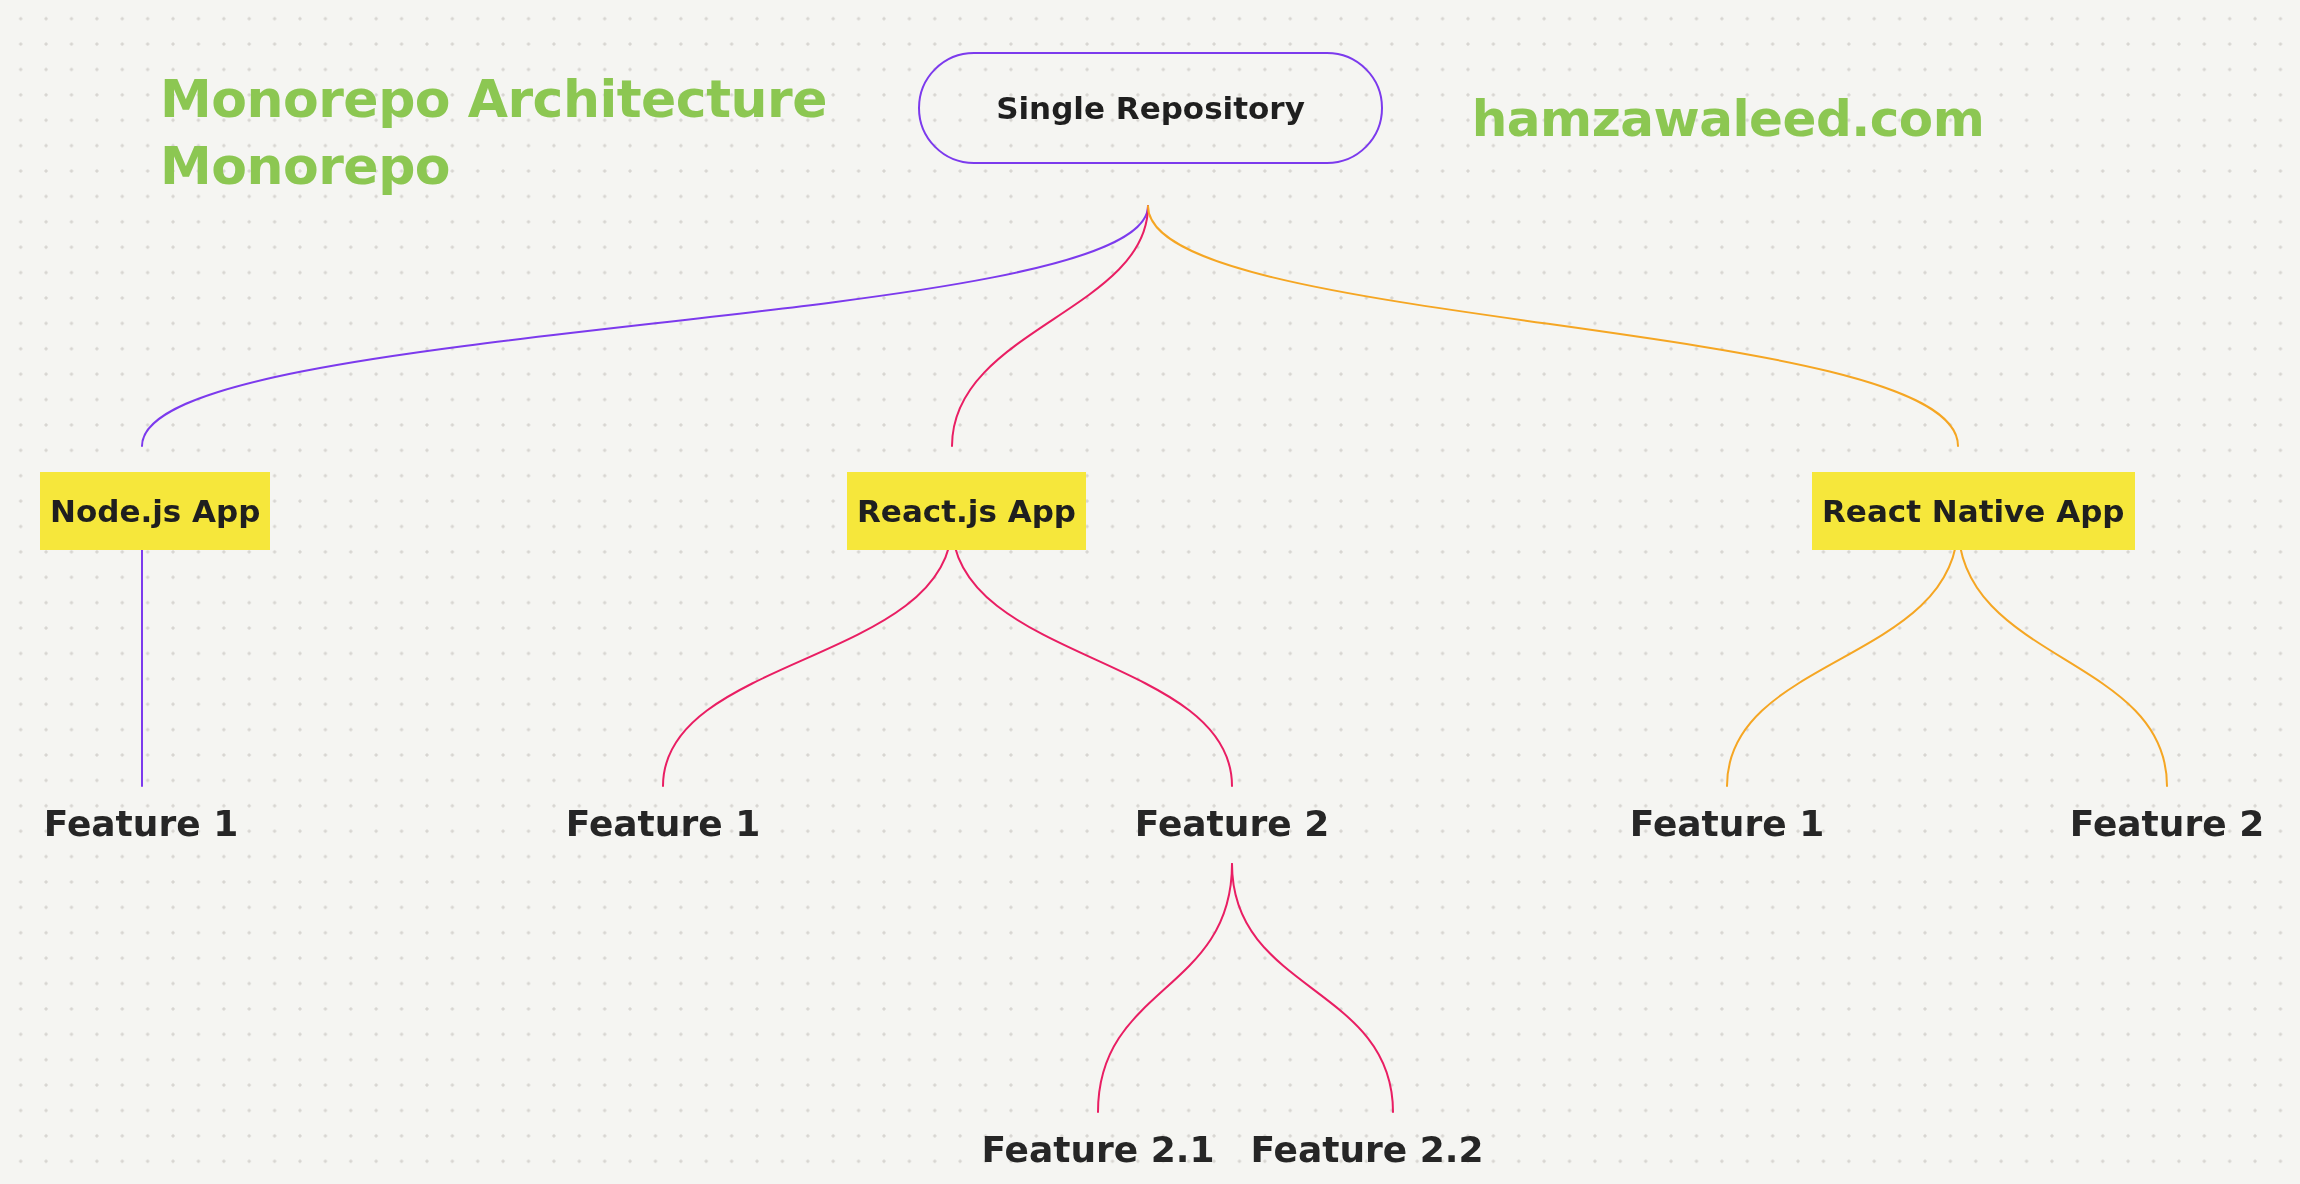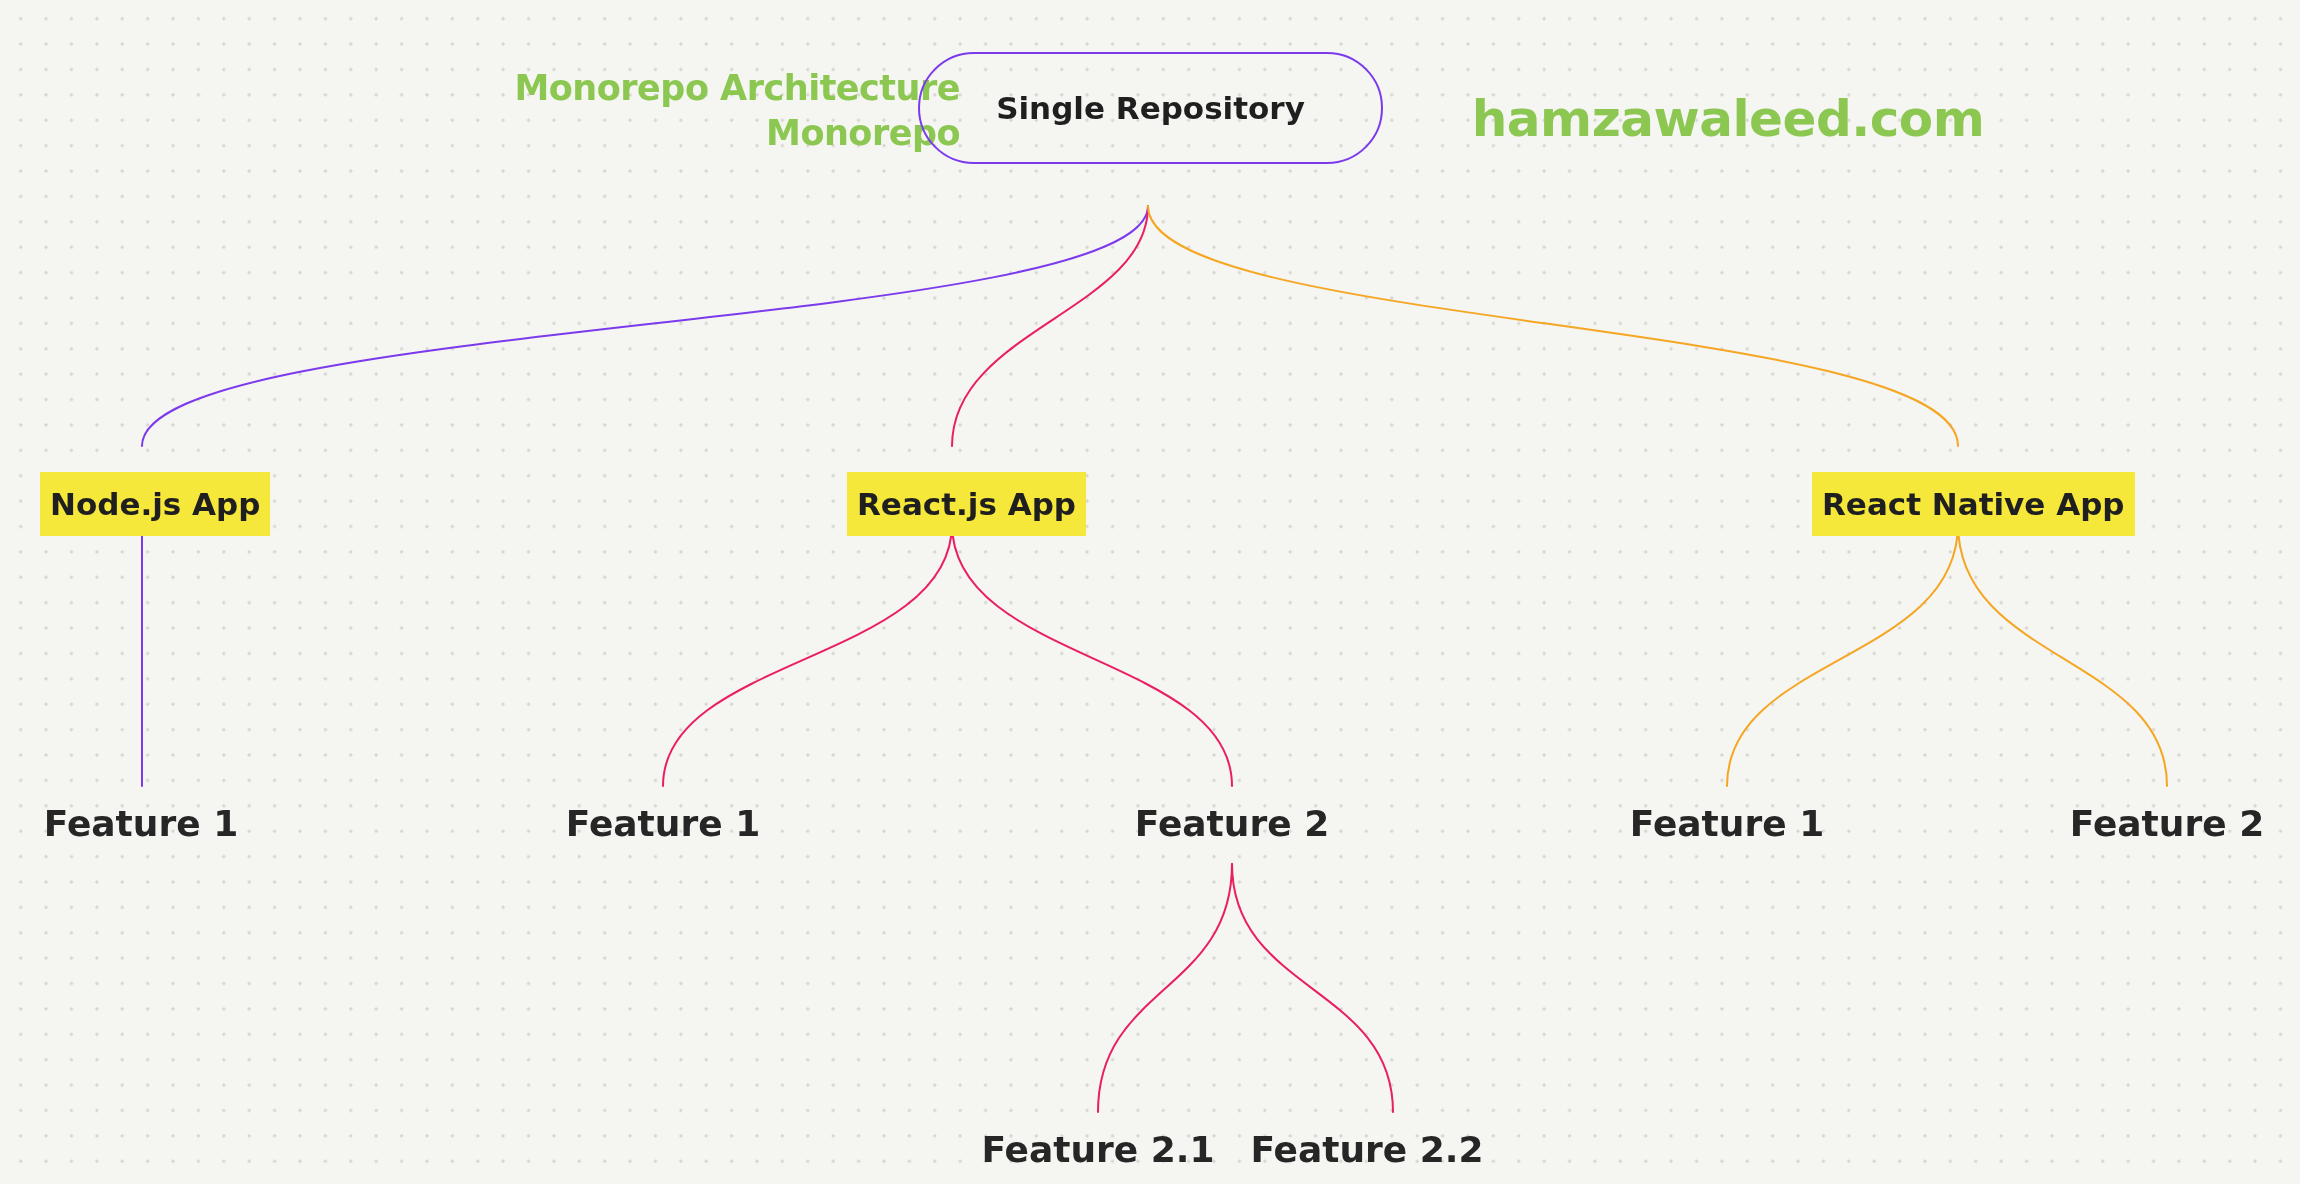--- a/index.html
+++ b/index.html
@@ -10,38 +10,38 @@
     font-family:"DejaVu Sans","Liberation Sans",sans-serif;
     background-color:var(--bg,#f5f5f2);
     background-image:radial-gradient(circle, var(--dot,#d7d5d1) 1.3px, transparent 1.9px);
     background-size:25.4px 25.4px;
     background-position:8px 6px;
   }
   .edges{position:absolute;left:0;top:0;width:2300px;height:1184px;}
   .edges path{fill:none;stroke-width:2;stroke-linecap:round;}
   .title{
     position:absolute;left:160px;top:66px;width:800px;
-    text-align:right;font-size:35px;font-weight:700;line-height:1.28;
+    text-align:left;font-size:52px;font-weight:700;line-height:1.28;
     letter-spacing:-0.5px;color:var(--green,#8cc752);
   }
   .watermark{
     position:absolute;left:1428px;top:90px;width:600px;
     text-align:center;font-size:50px;font-weight:700;
     letter-spacing:-0.5px;color:var(--green,#8cc752);
   }
   .root-node{
     position:absolute;left:918px;top:52px;width:465px;height:112px;
     border:2px solid var(--purple,#7c3aed);border-radius:80px;
     box-sizing:border-box;
     display:flex;align-items:center;justify-content:center;
     font-size:31px;font-weight:700;color:var(--ink,#1f1f1f);
   }
   .branch-label{
     position:absolute;top:472px;height:46px;line-height:46px;
-    padding:9px 10px;background:var(--yellow,#f6e73b);
+    padding:16px 10px;background:var(--yellow,#f6e73b);
     font-size:31px;font-weight:700;color:var(--ink,#1f1f1f);
     white-space:nowrap;
   }
   .leaf-label{
     position:absolute;transform:translateX(-50%);
     font-size:36px;font-weight:700;color:#262626;
     white-space:nowrap;line-height:48px;
   }
   .lvl2{top:800px;}
   .lvl3{top:1126px;}

